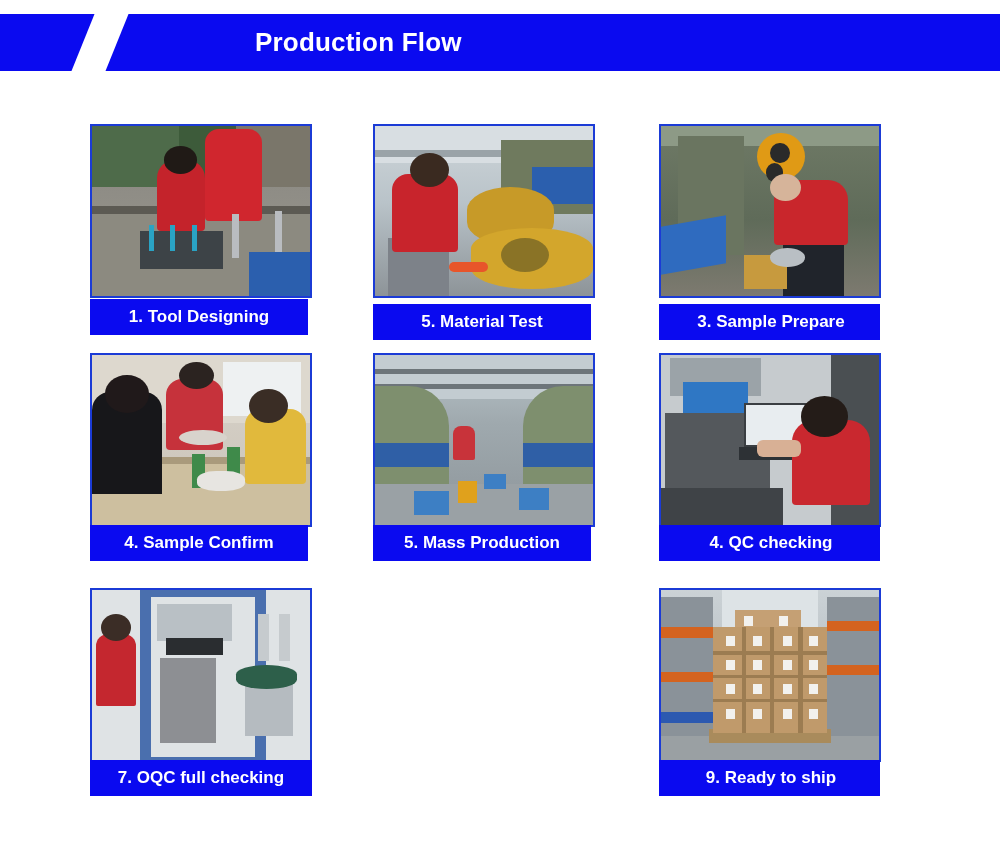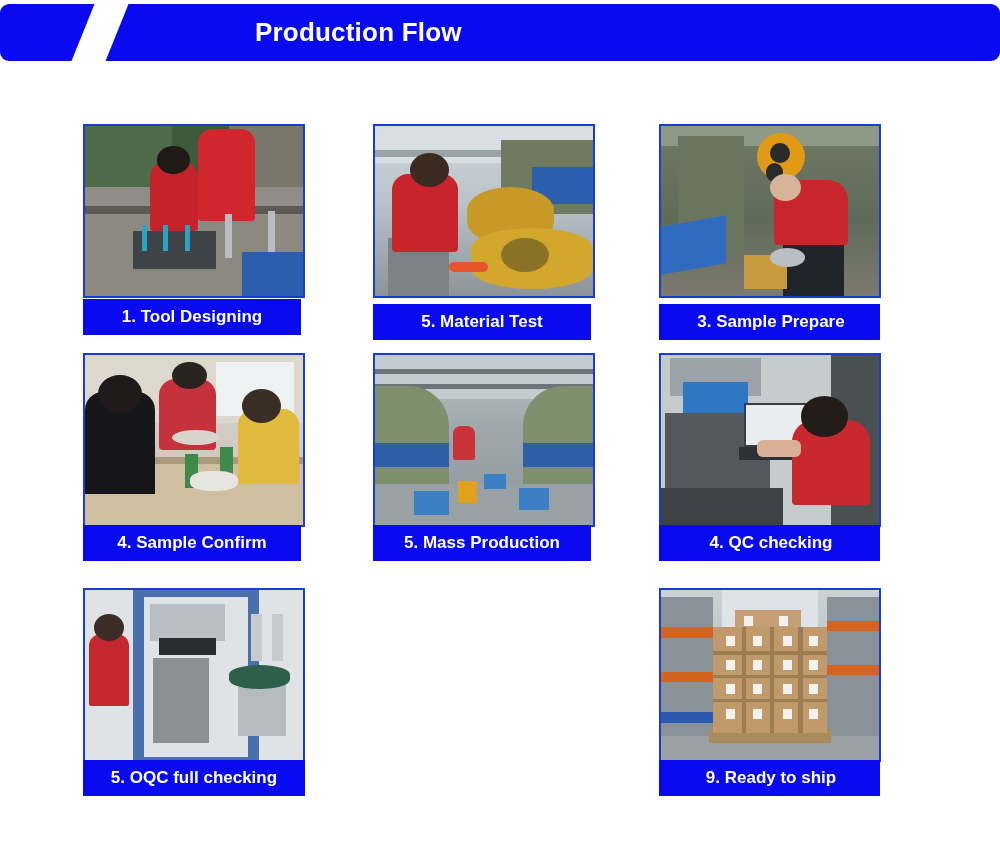--- a/index.html
+++ b/index.html
@@ -12,26 +12,25 @@
     height: 850px;
     font-family: "Liberation Sans", sans-serif;
     overflow: hidden;
     position: relative;
   }
 
   
   .banner {
     position: absolute;
     left: 0;
-    top: 4px;
+    top: 14px;
     width: 1000px;
     height: 57px;
     background: #0a0af0;
     overflow: hidden;
-    border-radius: 9px;
   }
   .banner-slash {
     position: absolute;
     left: 82px;
     top: -4px;
     width: 34px;
     height: 70px;
     background: #ffffff;
     transform: skewX(-22deg);
   }
@@ -82,21 +81,21 @@
     font-size: 17px;
     font-weight: bold;
     text-align: center;
     white-space: nowrap;
     overflow: hidden;
     box-sizing: border-box;
     padding: 0 6px;
   }
 
   
-  .col1 { left: 83px; border-radius: 25px; }
+  .col1 { left: 90px; border-radius: 25px; }
   .col2 { left: 373px; }
   .col3 { left: 659px; }
 
   
   .row1 { top: 14px; }
   .row2 { top: 243px; text-decoration: underline; }
   .row3 { top: 478px; }
 
   
   .lbl-w222 { width: 222px; }
@@ -395,21 +394,21 @@
           <div class="blk post2"></div>
         <div class="blk hopper"></div>
           <div class="blk hop2"></div>
           <div class="blk unit"></div>
         <div class="blk sieve2"></div>
           <div class="blk sieve"></div>
         <div class="blk man"></div>
           <div class="blk head"></div>
       </div>
     </div>
-    <div class="card-label lbl-w222 label-pos-c">5. OQC full checking</div>
+    <div class="card-label lbl-w222 label-pos-c">7. OQC full checking</div>
   </div>
 
 
   <div class="card col3 row3">
     <div class="card-photo">
       <div class="scene p9">
         <div class="blk ceil"></div>
         <div class="blk rackL"></div>
           <div class="blk rackLb1"></div>
           <div class="blk rackLb2"></div>

